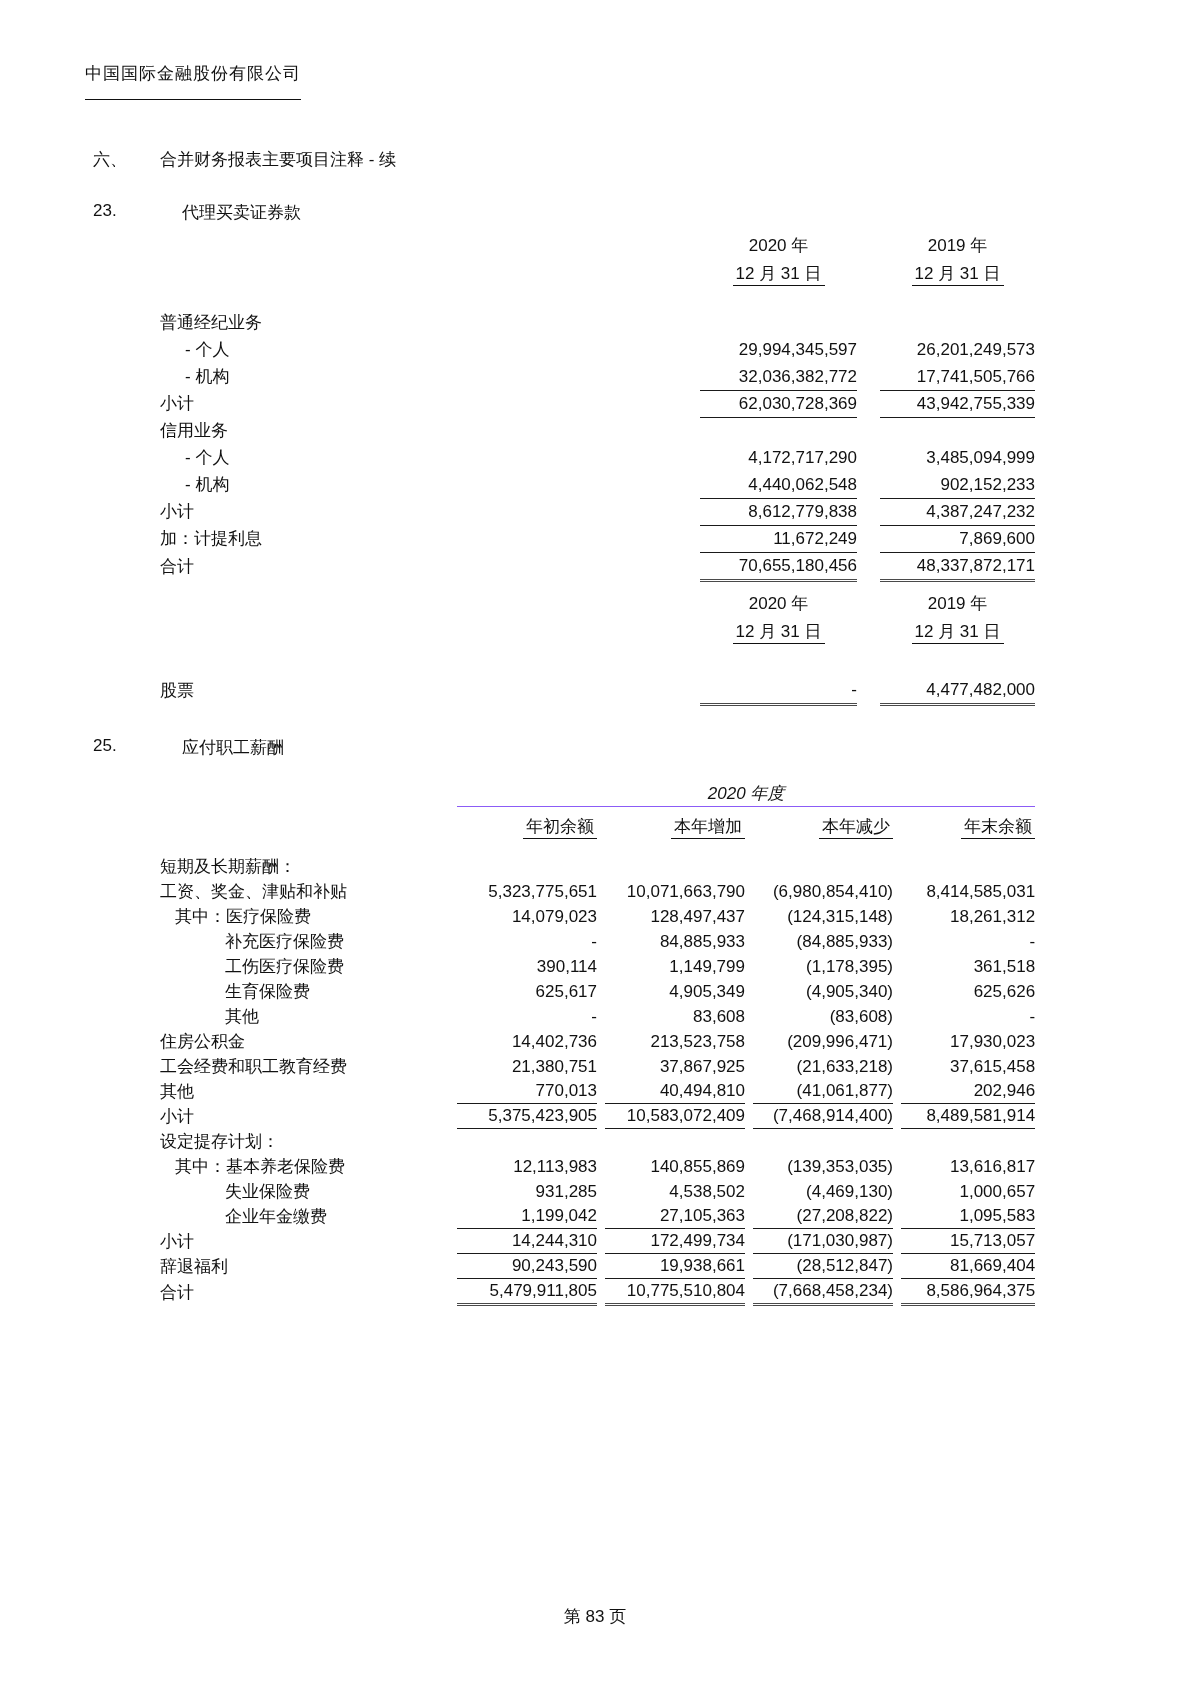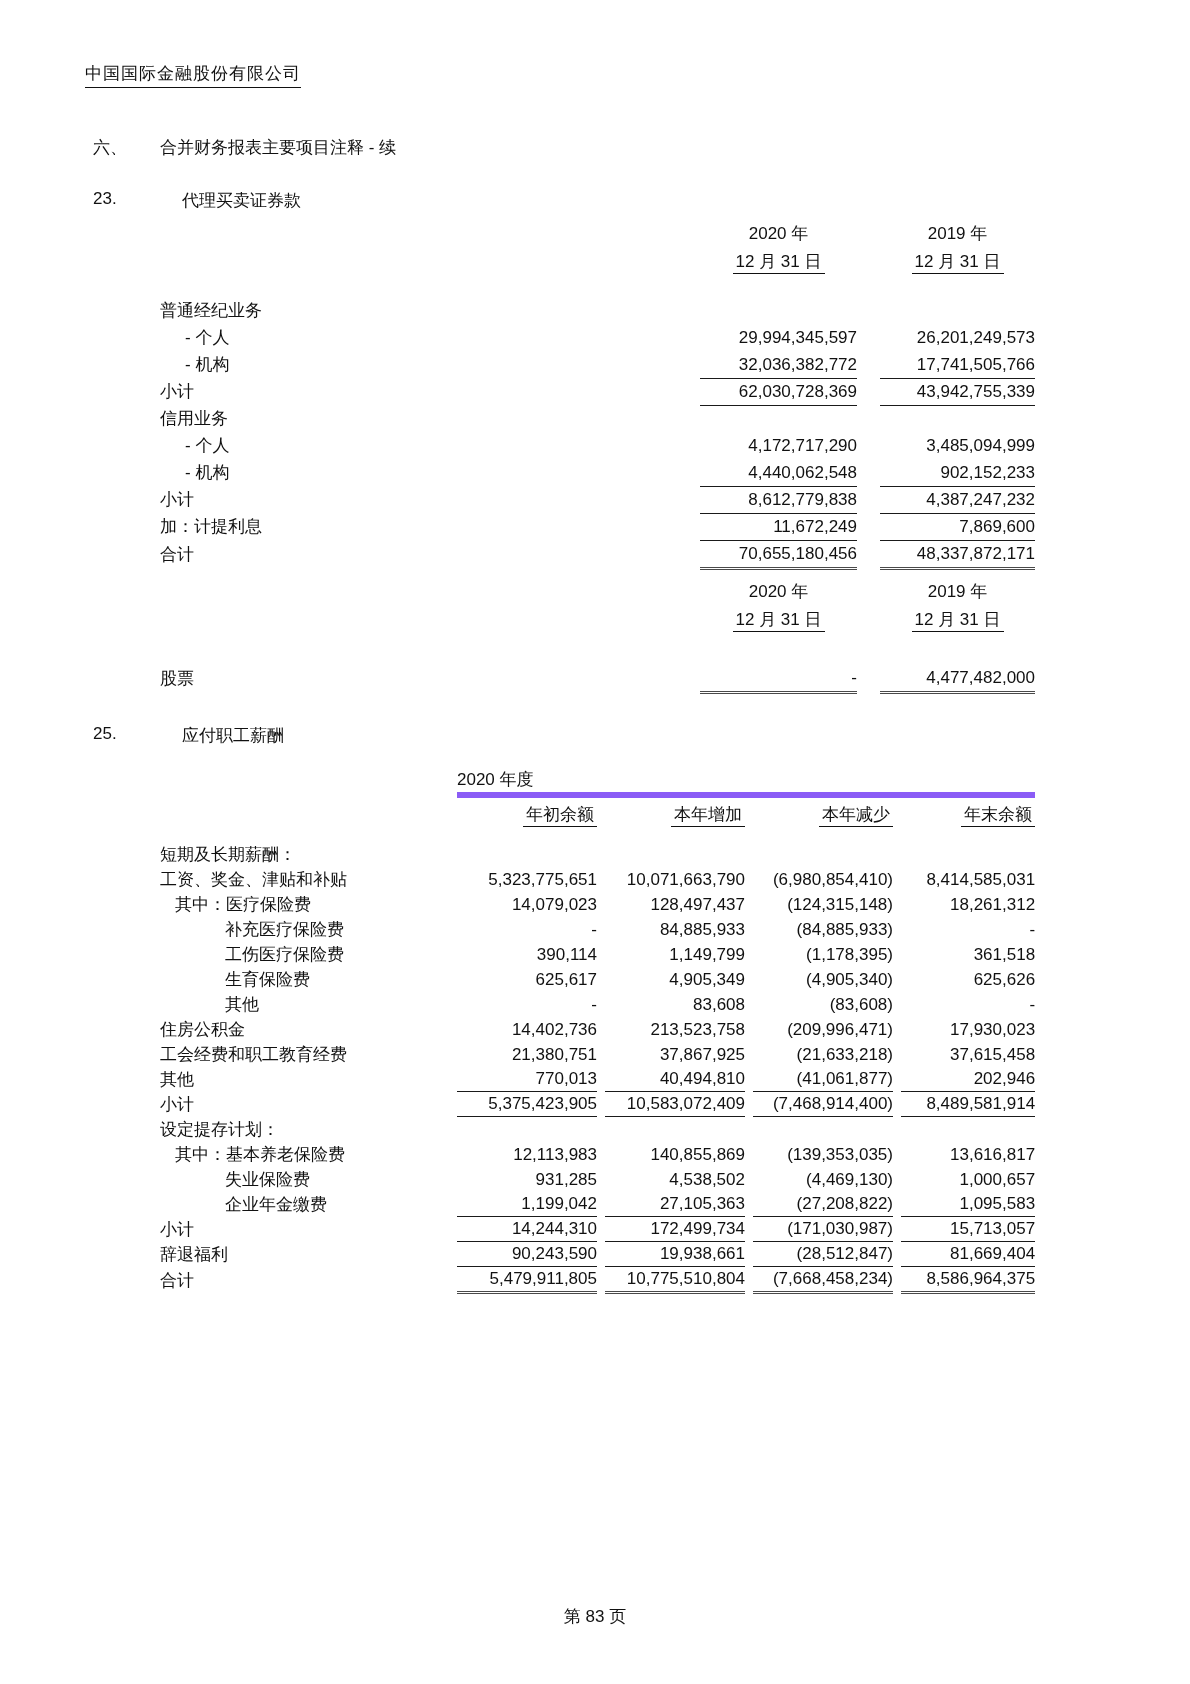--- a/index.html
+++ b/index.html
@@ -4,21 +4,21 @@
 <style>
   * { margin:0; padding:0; box-sizing:border-box; }
   html,body { background:#ffffff; }
   body {
     width:1190px; height:1684px; position:relative;
     color:#111; font-family:"Liberation Sans", sans-serif;
     font-size:17px;
   }
   .content { padding:62px 85px 0 85px; }
 
-  .company { display:inline-block; border-bottom:1px solid #111; padding-bottom:2px; letter-spacing:1px; }
+  .company { display:inline-block; border-bottom:1px solid #111; padding-bottom:14px; letter-spacing:1px; }
 
   .sec-head { display:flex; margin-top:48px; }
   .sec-no   { width:67px; margin-left:8px; flex:none; }
   .note-head{ display:flex; margin-top:30px;gap:22px; }
 
   table { border-collapse:collapse; table-layout:fixed; margin-left:75px; }
   td { vertical-align:bottom; overflow:hidden; white-space:nowrap; }
   .num { text-align:right; }
   .lbl { text-align:left; }
   .ind-b { padding-left:25px; }
@@ -34,21 +34,21 @@
   .t2col { width:875px; margin-top:7px; }
   .t2col td { height:27px; line-height:26px; }
   .t2col .ch { text-align:center; }
   .t2col tr.hdr td { height:28px; }
   .t2col tr.first td { padding-top:23px; }
   .t24 tr.first td { padding-top:32px; }
 
   
   .t25 { width:875px; margin-top:18px; }
   .t25 td { height:25px; line-height:24px; }
-  .t25 .span-h { border-bottom:6px solid #8b5cf6; height:30px; }
+  .t25 .span-h { text-align:center; border-bottom:1px solid #8b5cf6; height:30px;font-style:italic; }
   .t25 tr.colhdr td { text-align:right; height:32px; }
   .t25 tr.first td { padding-top:16px; }
 
   .footer { position:absolute; bottom:56px; left:0; width:100%; text-align:center; }
 </style>
 </head>
 <body>
 
 <div class="content">
 

